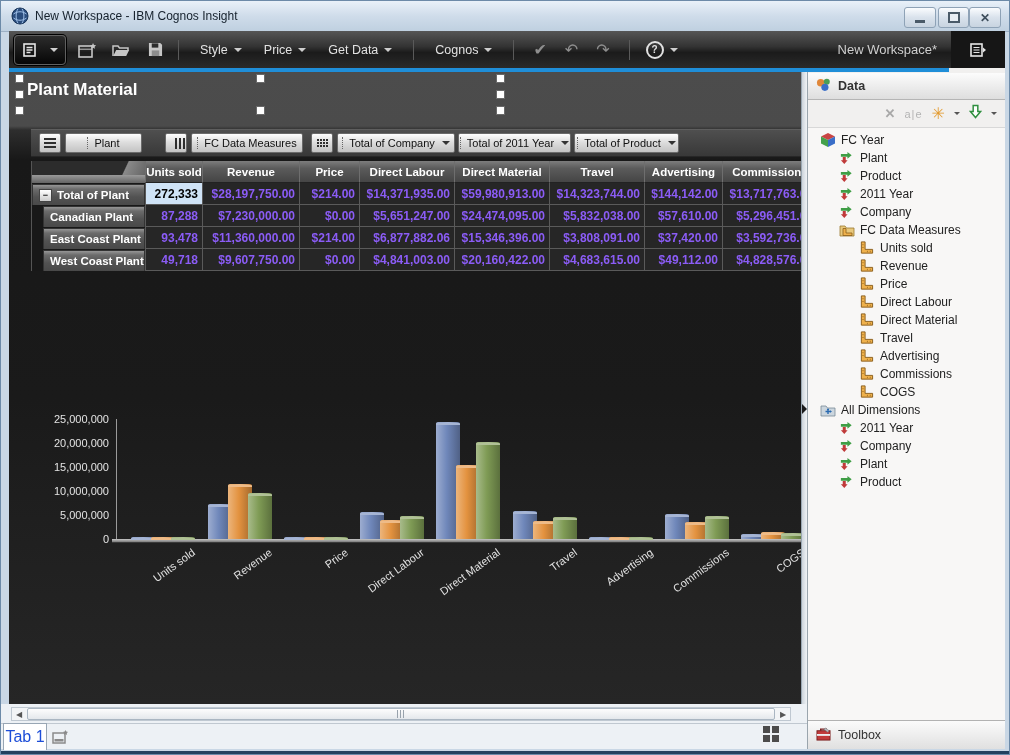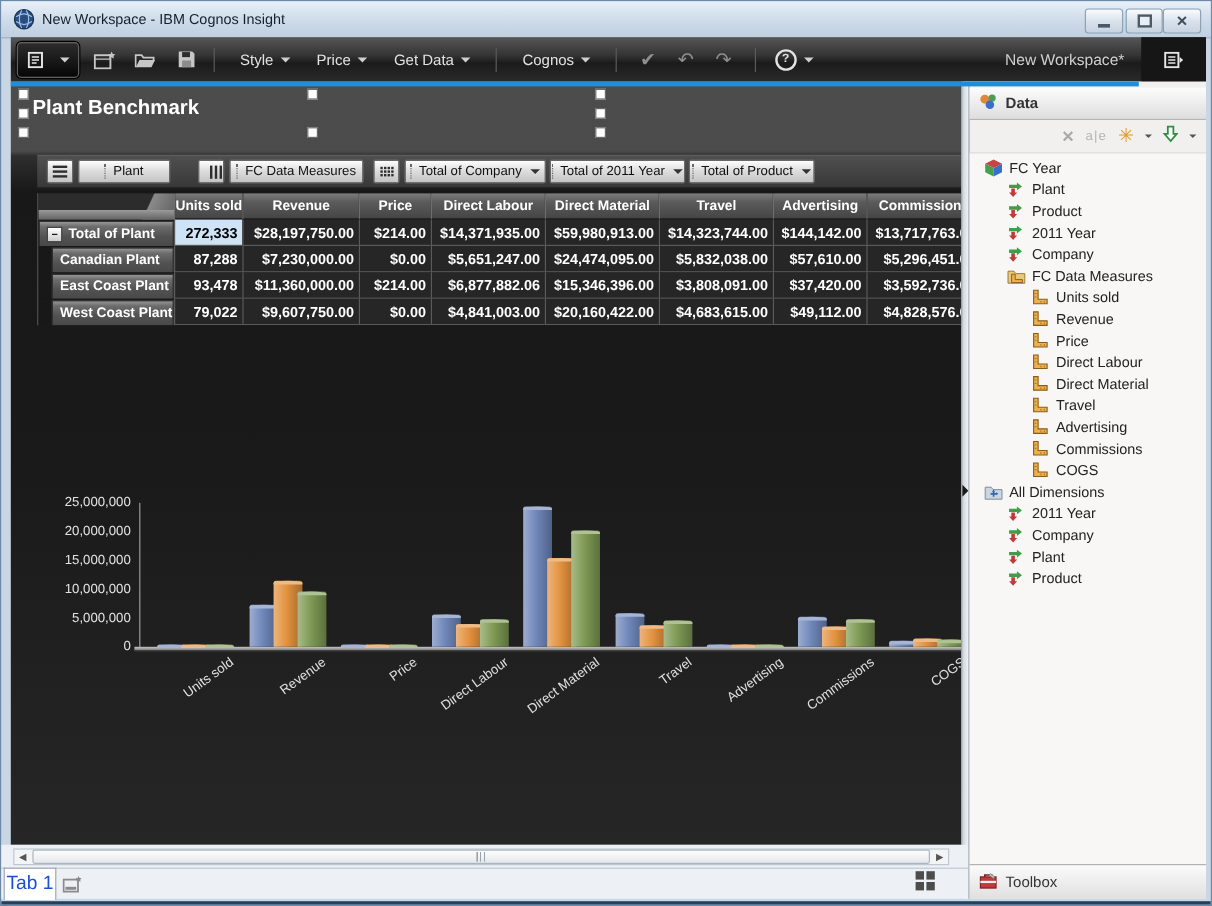--- a/index.html
+++ b/index.html
@@ -50,21 +50,21 @@
 
   
   .crosstab{position:absolute;left:22px;top:93px;width:770px;height:110px;display:grid;grid-template-rows:repeat(5,22px);overflow:hidden;border-left:1px solid #555;}
   .ct-corner{position:relative;background:linear-gradient(115deg,#2c2c2c 78%,#8a8a8a 79%,#5f5f5f 100%);}
   .ct-corner::after{content:"";position:absolute;left:0;right:0;bottom:0;height:8px;background:linear-gradient(#9a9a9a,#646464);}
   .ct-colhdr{background:linear-gradient(180deg,#7d7d7d 0%,#5b5b5b 35%,#454545 100%);border-left:1px solid #6e6e6e;border-bottom:1px solid #222;color:#fff;font-weight:bold;font-size:11.5px;display:flex;align-items:center;justify-content:center;overflow:hidden;white-space:nowrap;}
   .ct-rhcell{background:#181818;}
   .rh-inner{height:20px;margin-top:1px;background:linear-gradient(180deg,#969696 0%,#6c6c6c 20%,#525252 60%,#494949 100%);border:1px solid #333;display:flex;align-items:center;gap:5px;padding-left:6px;color:#fff;font-weight:bold;font-size:11.5px;white-space:nowrap;overflow:hidden;}
   .rh-inner.child{margin-left:11px;}
   .expander{width:11px;height:11px;background:linear-gradient(#fff,#ccc);border:1px solid #444;color:#111;font-size:9px;line-height:10px;text-align:center;flex:none;}
-  .ct-cell{background:#262626;border-left:1px solid #5a5a5a;border-bottom:1px solid #5a5a5a;color:#ffffff;font-weight:bold;font-size:12px;display:flex;align-items:center;justify-content:flex-end;padding-right:4px;white-space:nowrap;overflow:hidden;}
+  .ct-cell{background:#262626;border-left:1px solid #5a5a5a;border-bottom:1px solid #5a5a5a;color:#8b5cf6;font-weight:bold;font-size:12px;display:flex;align-items:center;justify-content:flex-end;padding-right:4px;white-space:nowrap;overflow:hidden;}
   .ct-cell.sel{background:#cfe3f6;color:#000;}
 
   
   .ytick{position:absolute;width:80px;left:20px;text-align:right;font-size:11px;color:#e3e3e3;}
   .axisline{position:absolute;left:107px;top:351px;width:1px;height:121px;background:#9a9a9a;}
   .chart-plot{position:absolute;left:0;top:351px;width:792px;height:120px;}
   .bar{position:absolute;bottom:0;width:24px;border-radius:2px 2px 0 0;}
   .cap{position:absolute;top:0;left:0;right:0;height:3px;border-radius:50% 50% 0 0;}
   .floor{position:absolute;left:103px;top:471px;width:689px;height:3px;background:linear-gradient(#c6c6c6,#7c7c7c);border-bottom:1px solid #3a3a3a;}
   .catlab{position:absolute;top:478px;width:110px;text-align:right;font-size:11px;color:#e0e0e0;transform:rotate(-36deg);transform-origin:100% 0;white-space:nowrap;}
@@ -176,21 +176,21 @@
     <div class="panel-toggle">
       <svg viewBox="0 0 16 14" width="16" height="14">
           <rect x="1" y="1" width="11" height="12" fill="none" stroke="#e6e6e6" stroke-width="1.6"></rect>
           <path d="M3.5 4.5h6M3.5 7h6M3.5 9.5h6" stroke="#e6e6e6" stroke-width="1.2"></path>
           <path d="M13 4.5l3 2.5-3 2.5z" fill="#e6e6e6"></path>
         </svg>
     </div>
   </div>
 
   <div class="canvas">
-    <div class="w-title">Plant Benchmark</div>
+    <div class="w-title">Plant Material</div>
 
     <div class="handle" style="left:6px;top:6px;"></div>
     <div class="handle" style="left:247px;top:6px;"></div>
     <div class="handle" style="left:487px;top:6px;"></div>
     <div class="handle" style="left:6px;top:22px;"></div>
     <div class="handle" style="left:487px;top:22px;"></div>
     <div class="handle" style="left:6px;top:38px;"></div>
     <div class="handle" style="left:247px;top:38px;"></div>
     <div class="handle" style="left:487px;top:38px;"></div>
 
@@ -272,21 +272,21 @@
         <div class="ct-cell">$6,877,882.06</div>
         <div class="ct-cell">$15,346,396.00</div>
         <div class="ct-cell">$3,808,091.00</div>
         <div class="ct-cell">$37,420.00</div>
         <div class="ct-cell">$3,592,736.00</div>
         <div class="ct-rhcell">
           <div class="rh-inner child">
             <span>West Coast Plant</span>
           </div>
         </div>
-        <div class="ct-cell">79,022</div>
+        <div class="ct-cell">49,718</div>
         <div class="ct-cell">$9,607,750.00</div>
         <div class="ct-cell">$0.00</div>
         <div class="ct-cell">$4,841,003.00</div>
         <div class="ct-cell">$20,160,422.00</div>
         <div class="ct-cell">$4,683,615.00</div>
         <div class="ct-cell">$49,112.00</div>
         <div class="ct-cell">$4,828,576.00</div>
       </div>
 
     <div>

